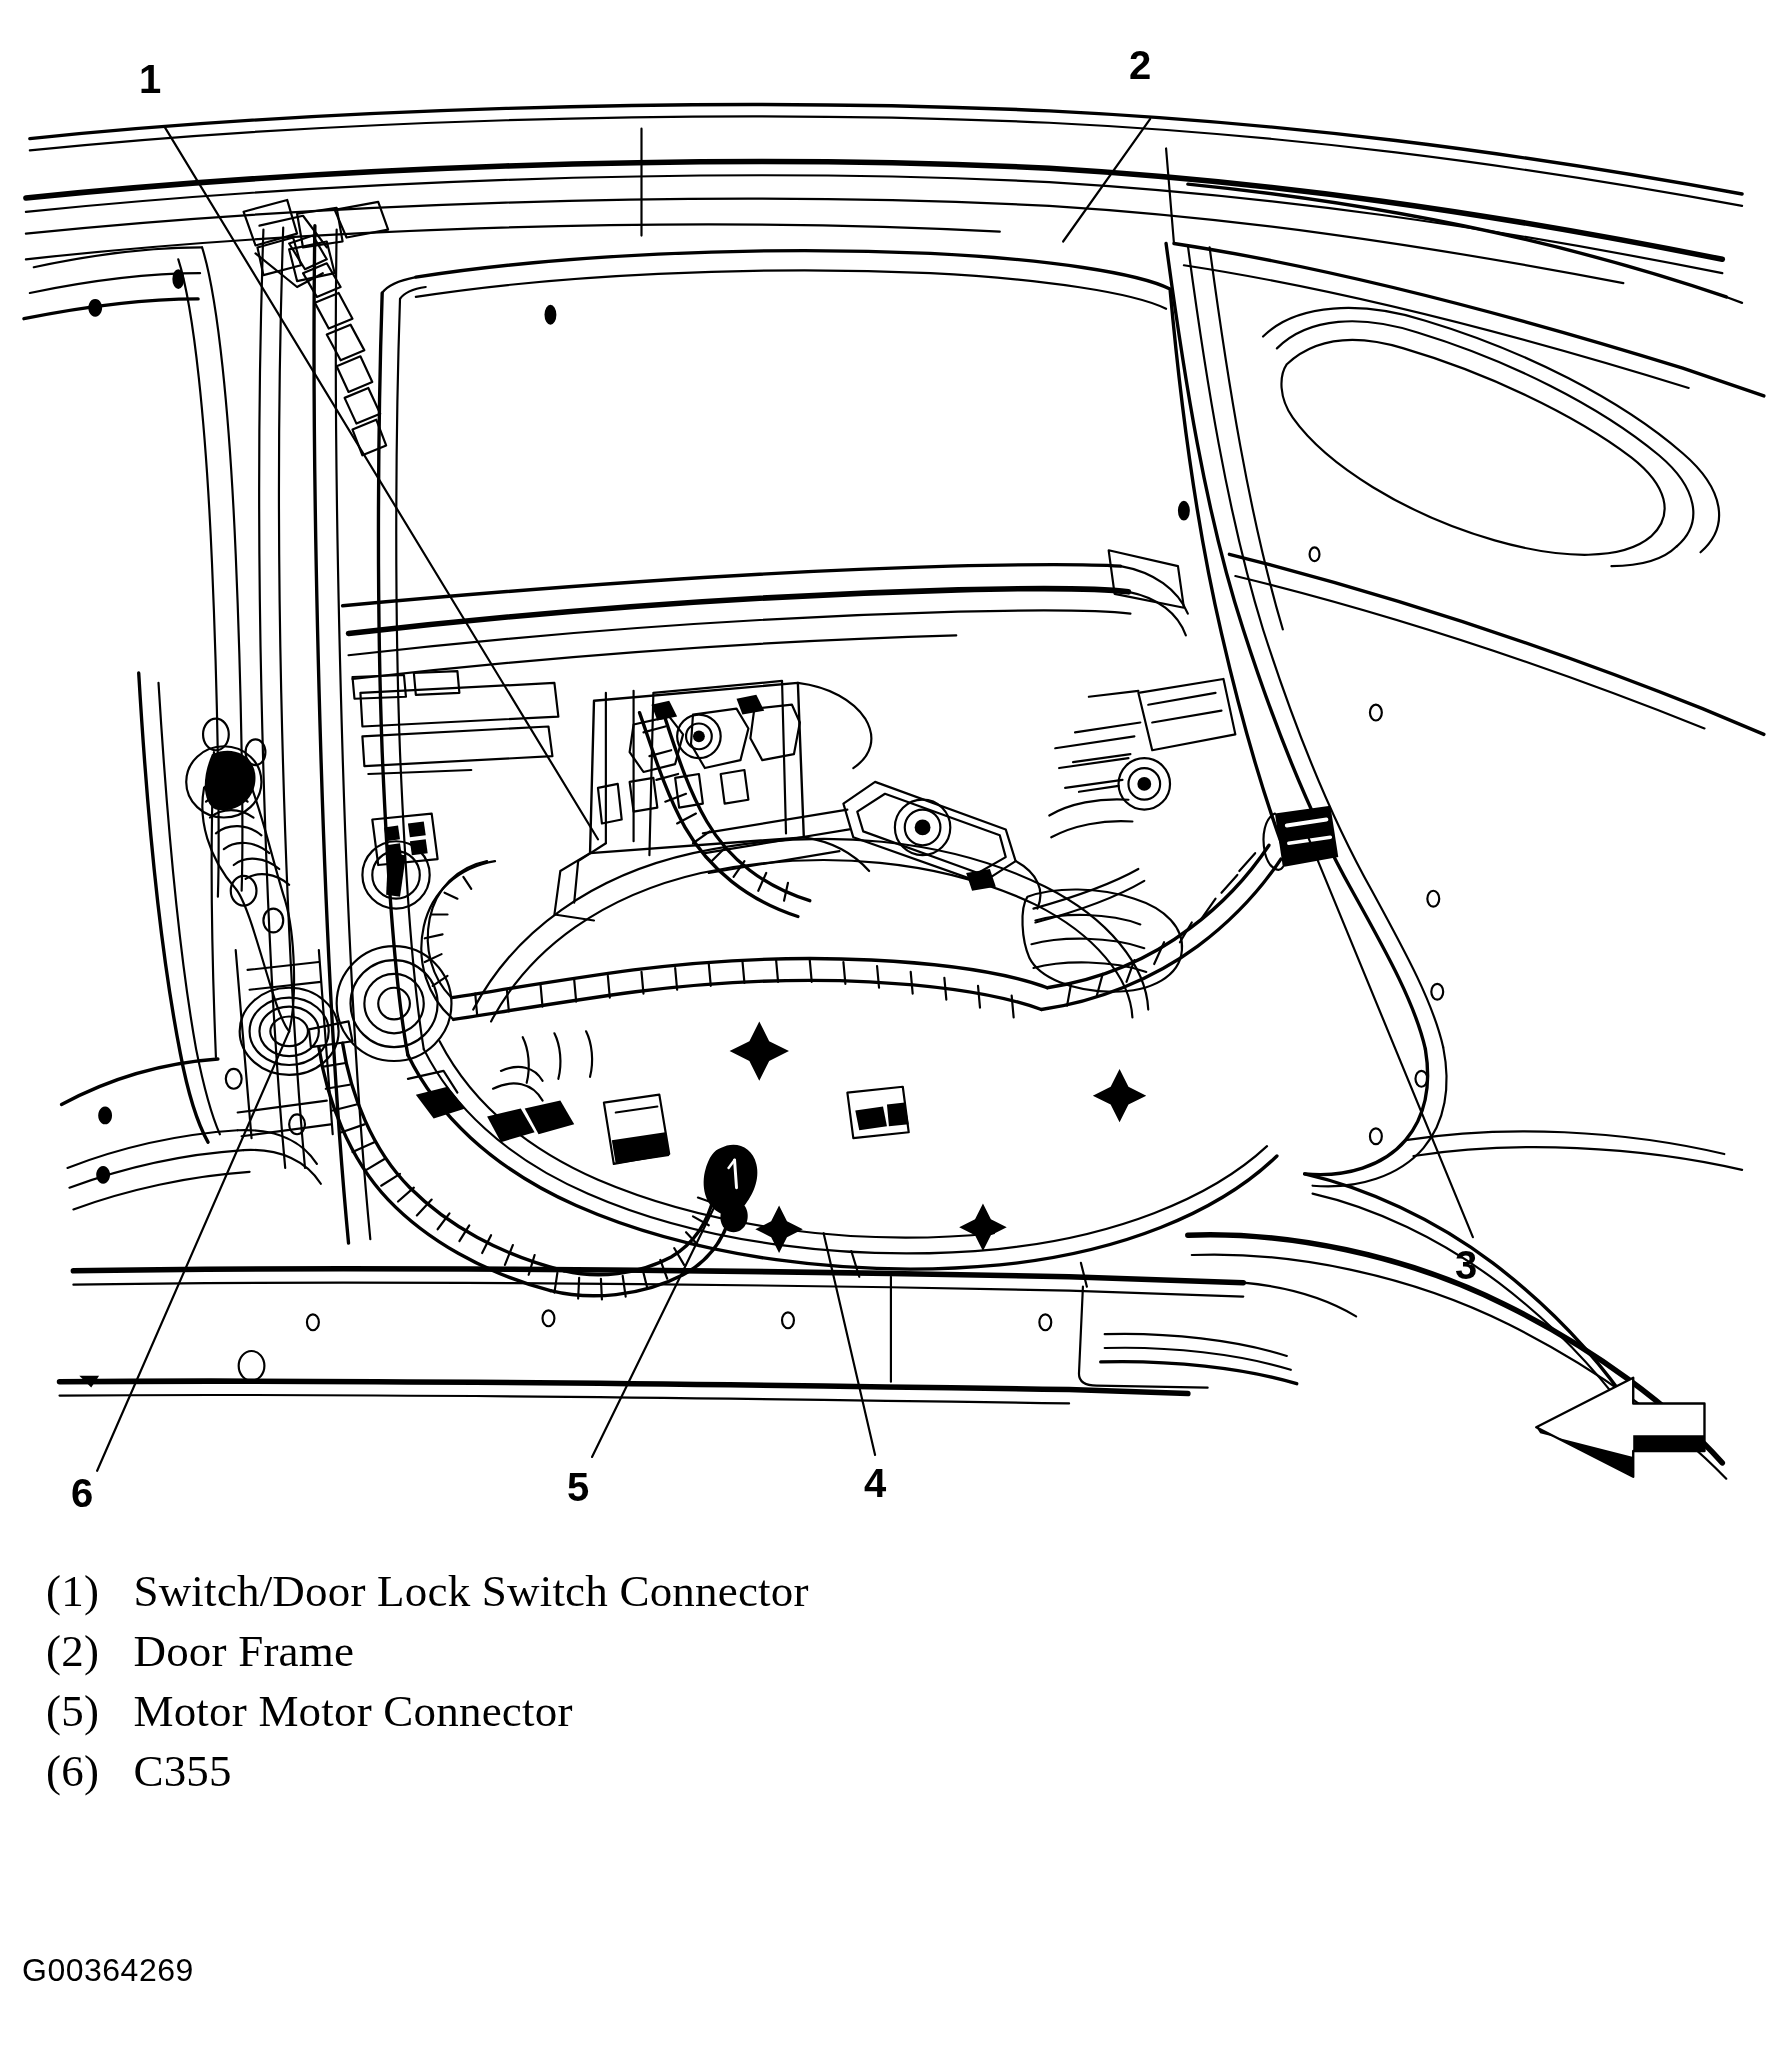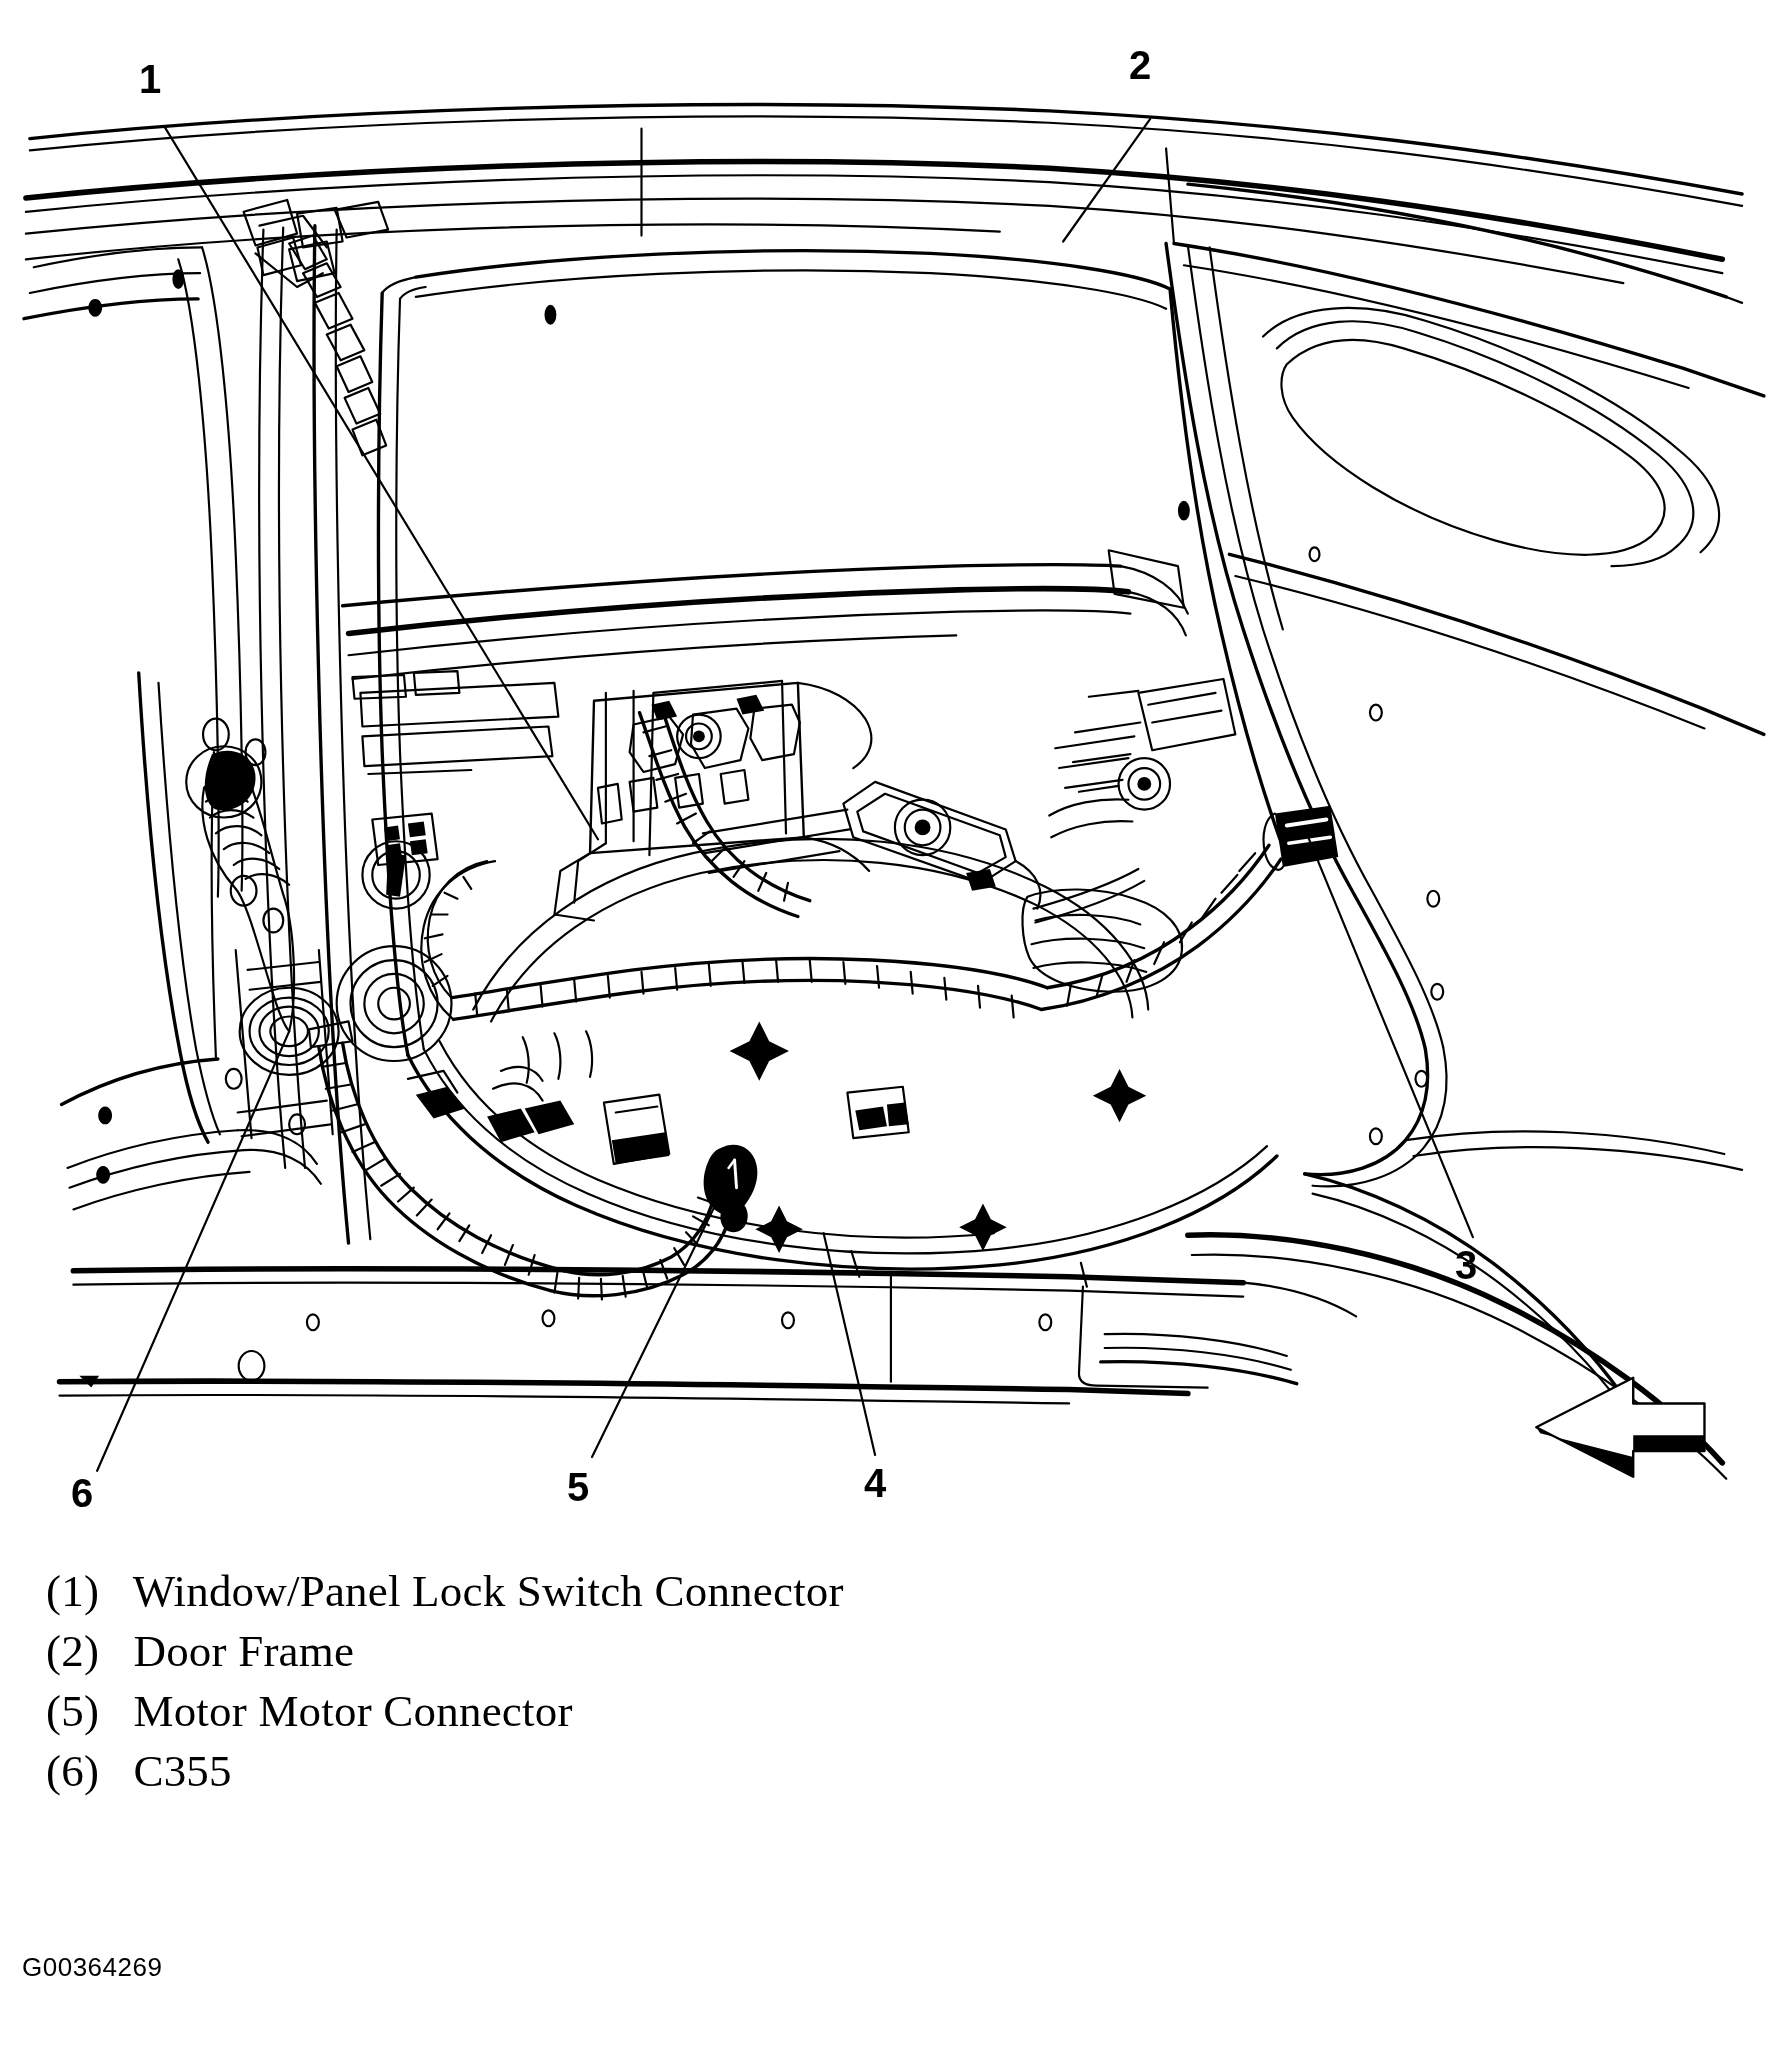--- a/index.html
+++ b/index.html
@@ -46,21 +46,21 @@
     letter-spacing:0.2px;
   }
   .legend-num{display:inline;}
   .legend-label{display:inline;}
 
   
   #figure-id{
     position:absolute;
     left:22px; top:1952px;
     font-family:"Liberation Sans", sans-serif;
-    font-size:26px;
+    font-size:32px;
     color:#000;
     letter-spacing:0.5px;
   }
 </style>
 </head>
 <body>
 
 <div id="page">
 
   <div id="illustration">
@@ -541,21 +541,21 @@
   <div class="callout" style="left:1129px;top:45px;">2</div>
   <div class="callout" style="left:1455px;top:1245px;">3</div>
   <div class="callout" style="left:864px;top:1463px;">4</div>
   <div class="callout" style="left:567px;top:1467px;">5</div>
   <div class="callout" style="left:71px;top:1473px;">6</div>
 
   <div id="legend">
     <div class="legend-row">
       <span class="legend-num">(1)</span>
       <span>&nbsp;</span>
-      <span class="legend-label">Window/Panel Lock Switch Connector</span>
+      <span class="legend-label">Switch/Door Lock Switch Connector</span>
     </div>
     <div class="legend-row">
       <span class="legend-num">(2)</span>
       <span>&nbsp;</span>
       <span class="legend-label">Door Frame</span>
     </div>
     <div class="legend-row">
       <span class="legend-num">(5)</span>
       <span>&nbsp;</span>
       <span class="legend-label">Motor Motor Connector</span>

